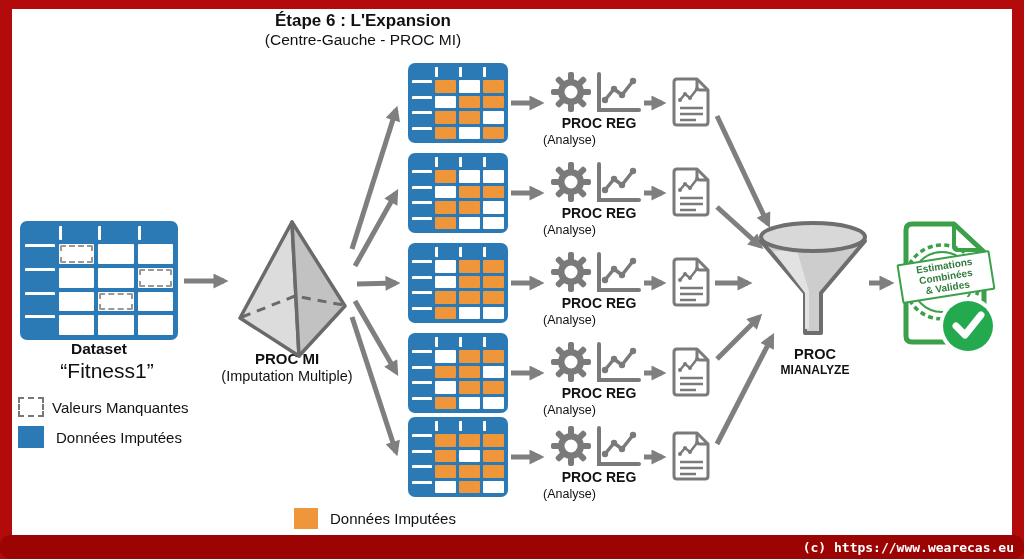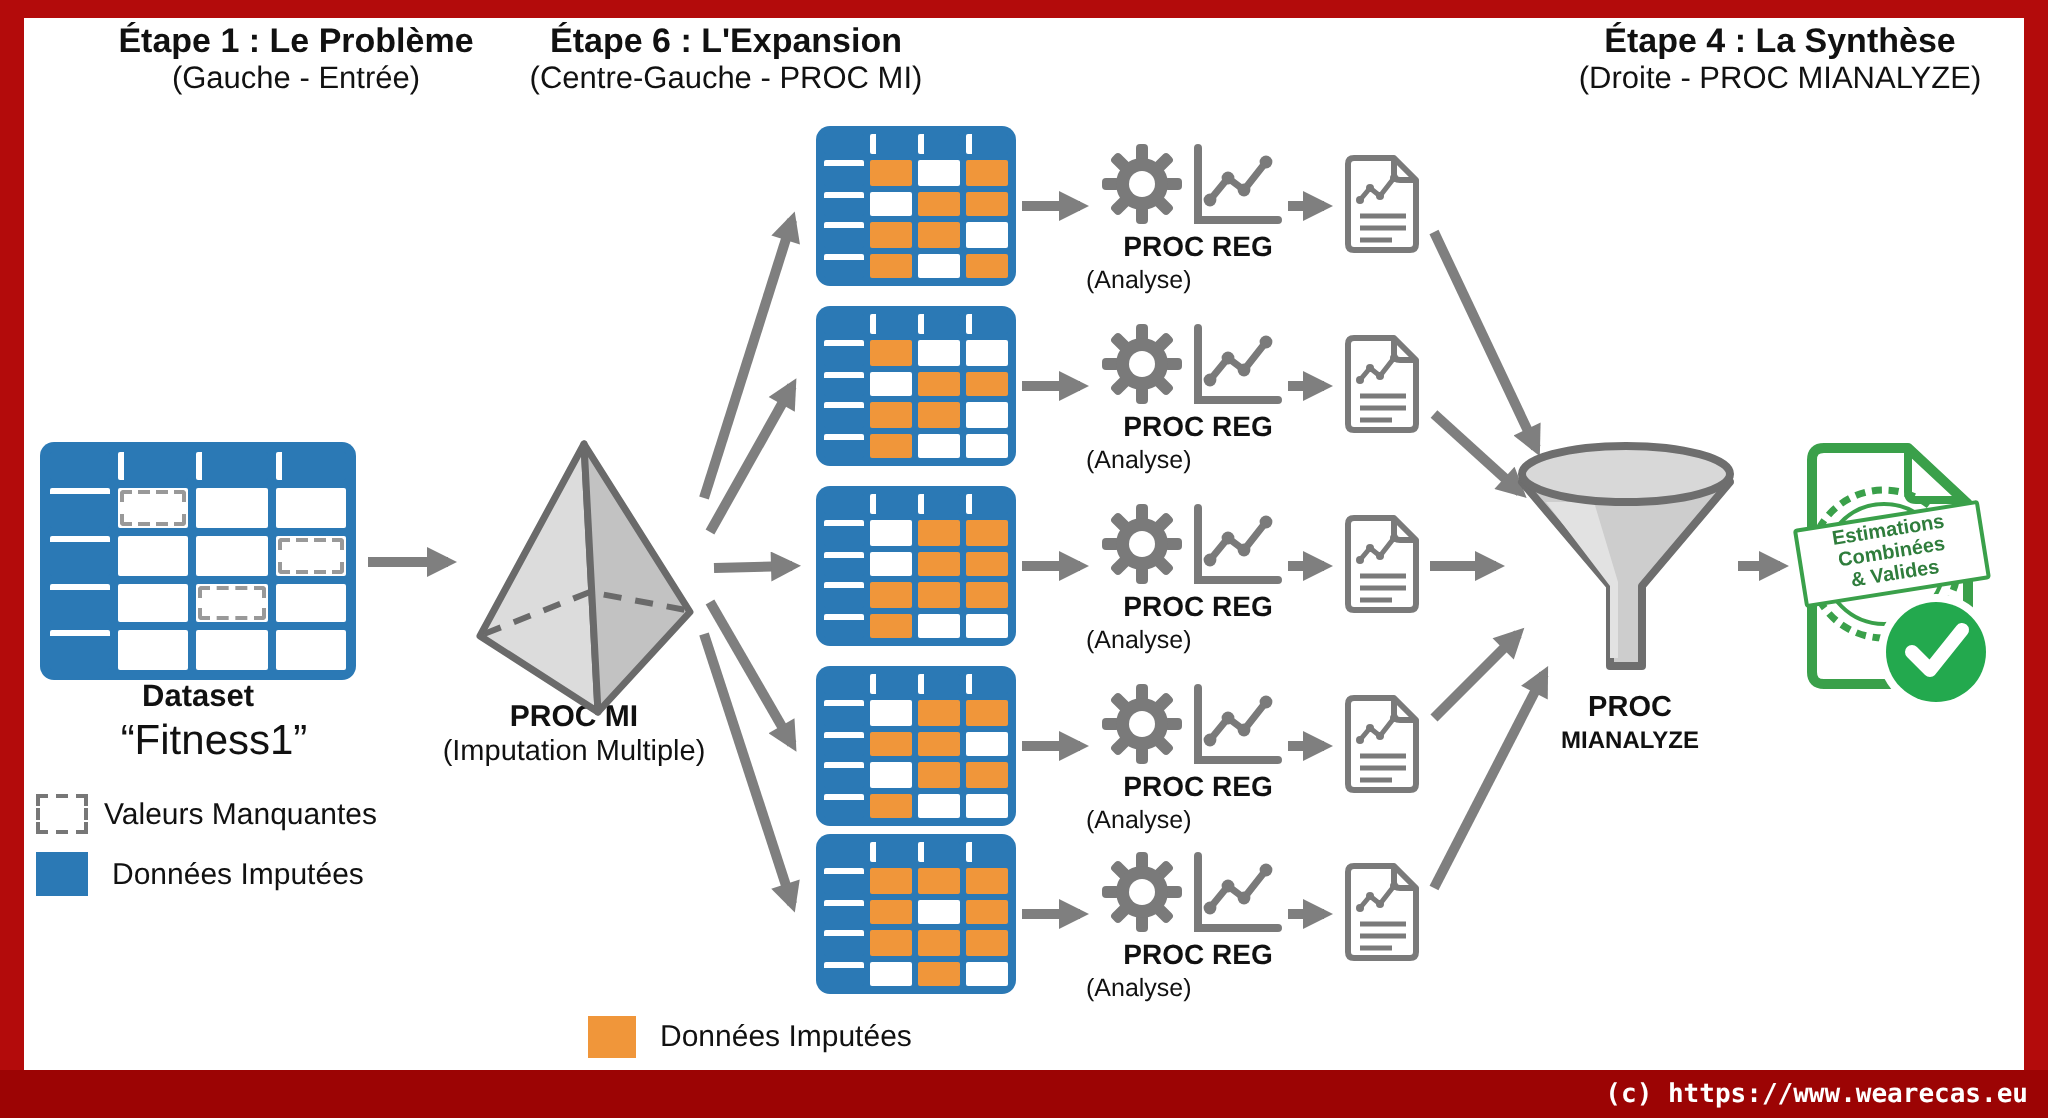--- a/index.html
+++ b/index.html
@@ -37,31 +37,23 @@
     transform:rotate(-9deg);text-align:center;font-weight:bold;font-size:10px;line-height:1.08;
     color:#2f7d3c;padding:2px 0;z-index:6;}
   .stamp-banner span{display:block;}
   svg{display:block;}
 </style>
 </head>
 <body>
 
 <div class="frame">
 
-  <div class="abs stage-header" style="left:28px;top:11px;width:240px;">
-    <div class="stage-title">Étape 1 : Le Problème</div>
-    <div class="stage-sub">(Gauche - Entrée)</div>
-  </div>
   <div class="abs stage-header" style="left:243px;top:11px;width:240px;">
     <div class="stage-title">Étape 6 : L'Expansion</div>
     <div class="stage-sub">(Centre-Gauche - PROC MI)</div>
-  </div>
-  <div class="abs stage-header" style="left:768px;top:11px;width:244px;">
-    <div class="stage-title">Étape 4 : La Synthèse</div>
-    <div class="stage-sub">(Droite - PROC MIANALYZE)</div>
   </div>
 
   <div id="dataset-table" class="abs itable" style="left:20px;top:221px;width:158px;height:119px;padding:5px;gap:4px;grid-template-columns:30px 1fr 1fr 1fr;grid-template-rows:14px 1fr 1fr 1fr 1fr;">
       <div class="icell" style="background: rgb(43, 121, 181);"></div>
       <div class="icell" style="background: rgb(43, 121, 181); border-left: 3px solid rgb(255, 255, 255);"></div>
       <div class="icell" style="background: rgb(43, 121, 181); border-left: 3px solid rgb(255, 255, 255);"></div>
       <div class="icell" style="background: rgb(43, 121, 181); border-left: 3px solid rgb(255, 255, 255);"></div>
       <div class="icell" style="background: rgb(43, 121, 181); border-top: 3px solid rgb(255, 255, 255);"></div>
       <div class="icell" style="background: rgb(255, 255, 255);">
         <div style="position: absolute; inset: 1px; border: 2px dashed rgb(153, 153, 153); border-radius: 2px;"></div>
@@ -466,16 +458,16 @@
       <line x1="717" y1="207" x2="760" y2="246" stroke="#7f7f7f" stroke-width="5" marker-end="url(#ah)"></line>
       <line x1="715" y1="283" x2="748" y2="283" stroke="#7f7f7f" stroke-width="5" marker-end="url(#ah)"></line>
       <line x1="717" y1="359" x2="759" y2="317" stroke="#7f7f7f" stroke-width="5" marker-end="url(#ah)"></line>
       <line x1="717" y1="444" x2="772" y2="337" stroke="#7f7f7f" stroke-width="5" marker-end="url(#ah)"></line>
       <line x1="869" y1="283" x2="890" y2="283" stroke="#7f7f7f" stroke-width="5" marker-end="url(#ah)"></line>
     </svg>
 
   <div class="abs border" style="left:0;top:0;width:1024px;height:9px;"></div>
   <div class="abs border" style="left:0;top:0;width:12px;height:559px;"></div>
   <div class="abs border" style="left:1012px;top:0;width:12px;height:559px;"></div>
-  <div class="abs border-bottom" style="left:0;top:535px;width:1024px;height:24px;">
+  <div class="abs border-bottom" style="left:0;top:535px;width:1024px;height:24px;border-radius:10px;">
     <span class="copyright">(c) https://www.wearecas.eu</span>
   </div>
 </div>
 
 </body></html>

